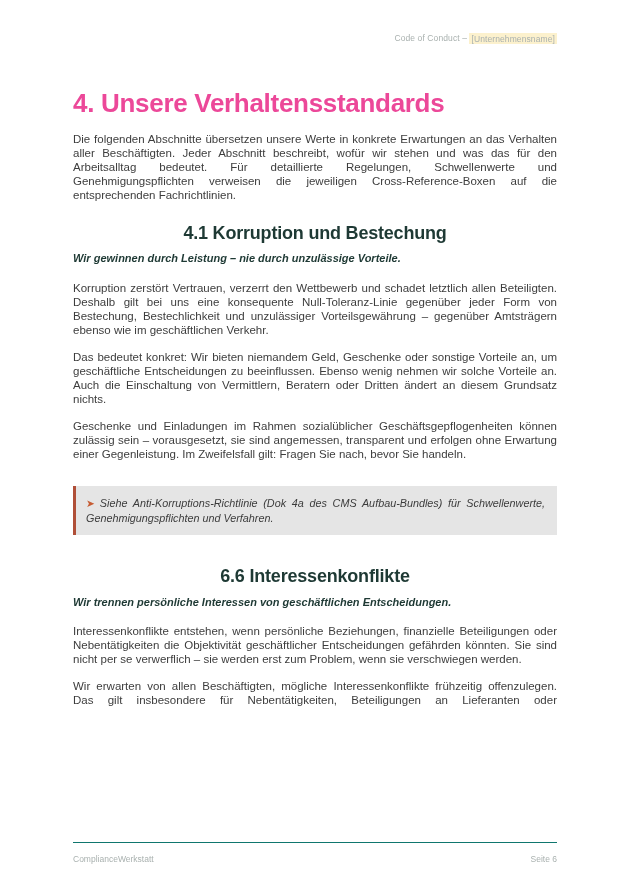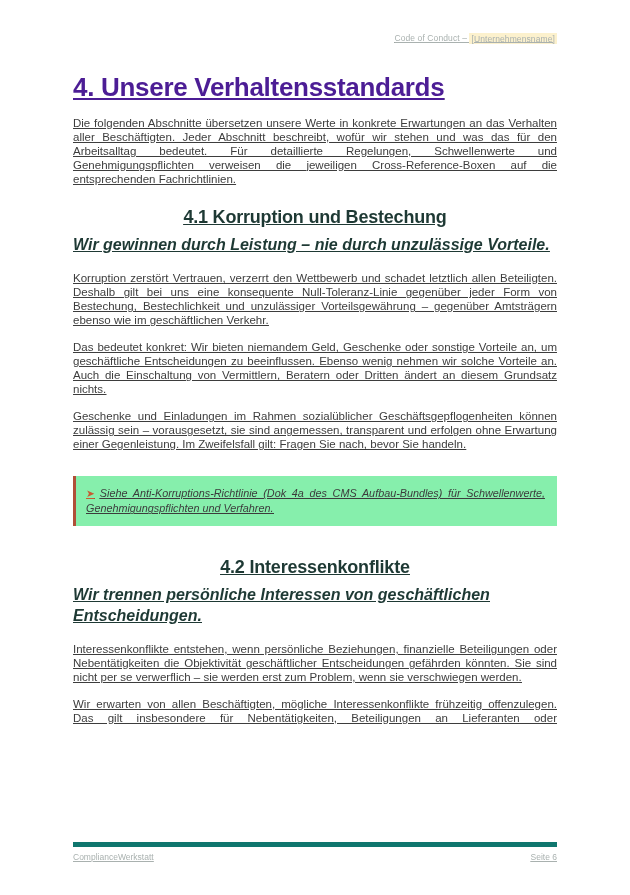--- a/index.html
+++ b/index.html
@@ -1,15 +1,15 @@
 <!DOCTYPE html>
 <html lang="de"><head>
 <meta charset="utf-8">
 <style>
-  * { margin: 0; padding: 0; box-sizing: border-box; text-decoration: underline; }
+  * { margin: 0; padding: 0; box-sizing: border-box; }
   html, body { width: 630px; height: 895px; }
   body {
     background: #ffffff;
     font-family: "Liberation Sans", sans-serif;
     position: relative;
     overflow: hidden;
   }
   .content {
     position: absolute;
     left: 73px;
@@ -21,55 +21,55 @@
     text-align: right;
     font-size: 8.5px;
     color: #a9b1af;
     letter-spacing: 0.1px;
   }
   .hl {
     background: #fcf1cd;
     padding: 0.5px 2px;
   }
   h1 {
-    margin: 30px 0 13px 0;
+    margin: 46px 0 13px 0;
     font-size: 26px;
     line-height: 1.15;
     font-weight: bold;
-    color: #4c1d95;
+    color: #ec4899;
     letter-spacing: -0.3px;
   }
   h2 {
     margin: 21px 0 7px 0;
     font-size: 18px;
     line-height: 1.2;
     font-weight: bold;
     color: #1e3934;
     letter-spacing: -0.2px;
     text-align: center;
   }
   h2.h2-42 { margin-top: 31px; }
   .subtitle {
-    font-size: 16px;
+    font-size: 11px;
     font-weight: bold;
     font-style: italic;
     color: #1e3934;
     margin-bottom: 15px;
     line-height: 1.3;
   }
   p.body {
     font-size: 11.5px;
     line-height: 14px;
     color: #3d3d3d;
     text-align: justify;
     margin-bottom: 13px;
   }
   p.body.justify-last { text-align-last: justify; margin-bottom: 8px; }
   .refbox {
-    background: #86efac;
+    background: #e5e5e5;
     border-left: 3px solid #b04f38;
     padding: 10px 12px 9px 10px;
     margin-top: 25px;
   }
   .ref {
     font-size: 10.8px;
     font-style: italic;
     color: #3c3c3c;
     text-align: justify;
     line-height: 15.2px;
@@ -80,22 +80,22 @@
     color: #c65c33;
     font-style: normal;
     font-size: 10.5px;
     margin-right: 5px;
   }
   .footer {
     position: absolute;
     left: 73px;
     top: 842px;
     width: 484px;
-    border-top: 5px solid #0f766e;
-    padding-top: 5px;
+    border-top: 1px solid #0f766e;
+    padding-top: 11px;
     display: flex;
     justify-content: space-between;
     font-size: 8.5px;
     color: #a9b1af;
   }
 </style>
 </head>
 <body>
 
 <div class="content">
@@ -112,21 +112,21 @@
   <p class="subtitle">Wir gewinnen durch Leistung – nie durch unzulässige Vorteile.</p>
 
   <p class="body">Korruption zerstört Vertrauen, verzerrt den Wettbewerb und schadet letztlich allen Beteiligten. Deshalb gilt bei uns eine konsequente Null-Toleranz-Linie gegenüber jeder Form von Bestechung, Bestechlichkeit und unzulässiger Vorteilsgewährung – gegenüber Amtsträgern ebenso wie im geschäftlichen Verkehr.</p>
   <p class="body">Das bedeutet konkret: Wir bieten niemandem Geld, Geschenke oder sonstige Vorteile an, um geschäftliche Entscheidungen zu beeinflussen. Ebenso wenig nehmen wir solche Vorteile an. Auch die Einschaltung von Vermittlern, Beratern oder Dritten ändert an diesem Grundsatz nichts.</p>
   <p class="body">Geschenke und Einladungen im Rahmen sozialüblicher Geschäftsgepflogenheiten können zulässig sein – vorausgesetzt, sie sind angemessen, transparent und erfolgen ohne Erwartung einer Gegenleistung. Im Zweifelsfall gilt: Fragen Sie nach, bevor Sie handeln.</p>
 
   <div class="refbox">
     <p class="ref"><span class="arrow">➤</span><span>Siehe Anti-Korruptions-Richtlinie (Dok 4a des CMS Aufbau-Bundles) für Schwellenwerte, Genehmigungspflichten und Verfahren.</span></p>
   </div>
 
-  <h2 class="h2-42">4.2 Interessenkonflikte</h2>
+  <h2 class="h2-42">6.6 Interessenkonflikte</h2>
   <p class="subtitle">Wir trennen persönliche Interessen von geschäftlichen Entscheidungen.</p>
 
   <p class="body">Interessenkonflikte entstehen, wenn persönliche Beziehungen, finanzielle Beteiligungen oder Nebentätigkeiten die Objektivität geschäftlicher Entscheidungen gefährden könnten. Sie sind nicht per se verwerflich – sie werden erst zum Problem, wenn sie verschwiegen werden.</p>
   <p class="body justify-last">Wir erwarten von allen Beschäftigten, mögliche Interessenkonflikte frühzeitig offenzulegen. Das gilt insbesondere für Nebentätigkeiten, Beteiligungen an Lieferanten oder</p>
 
 </div>
 
 <div class="footer">
   <span>ComplianceWerkstatt</span>
   <span>Seite 6</span>

